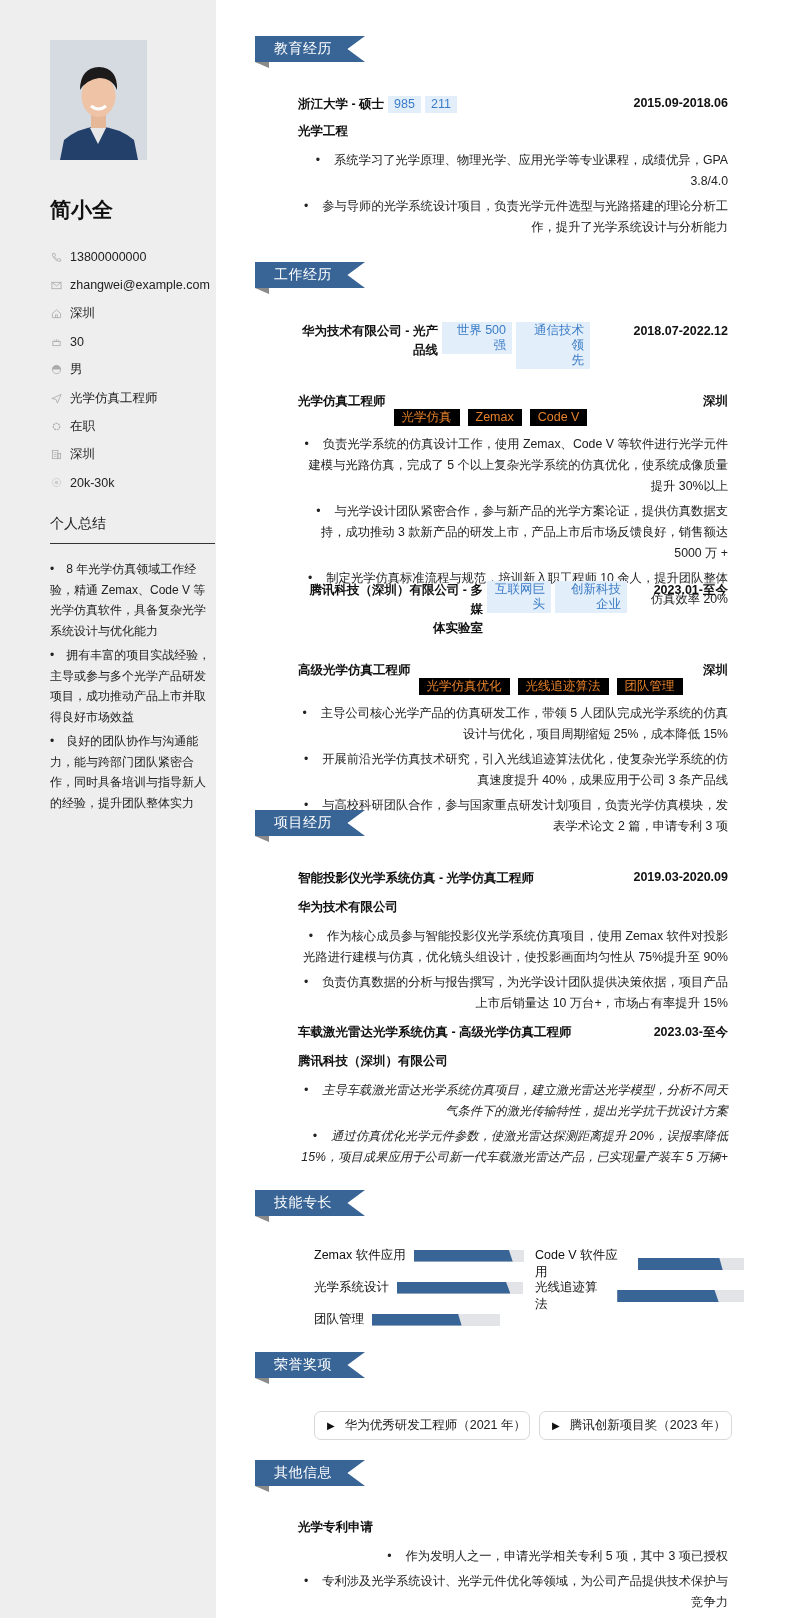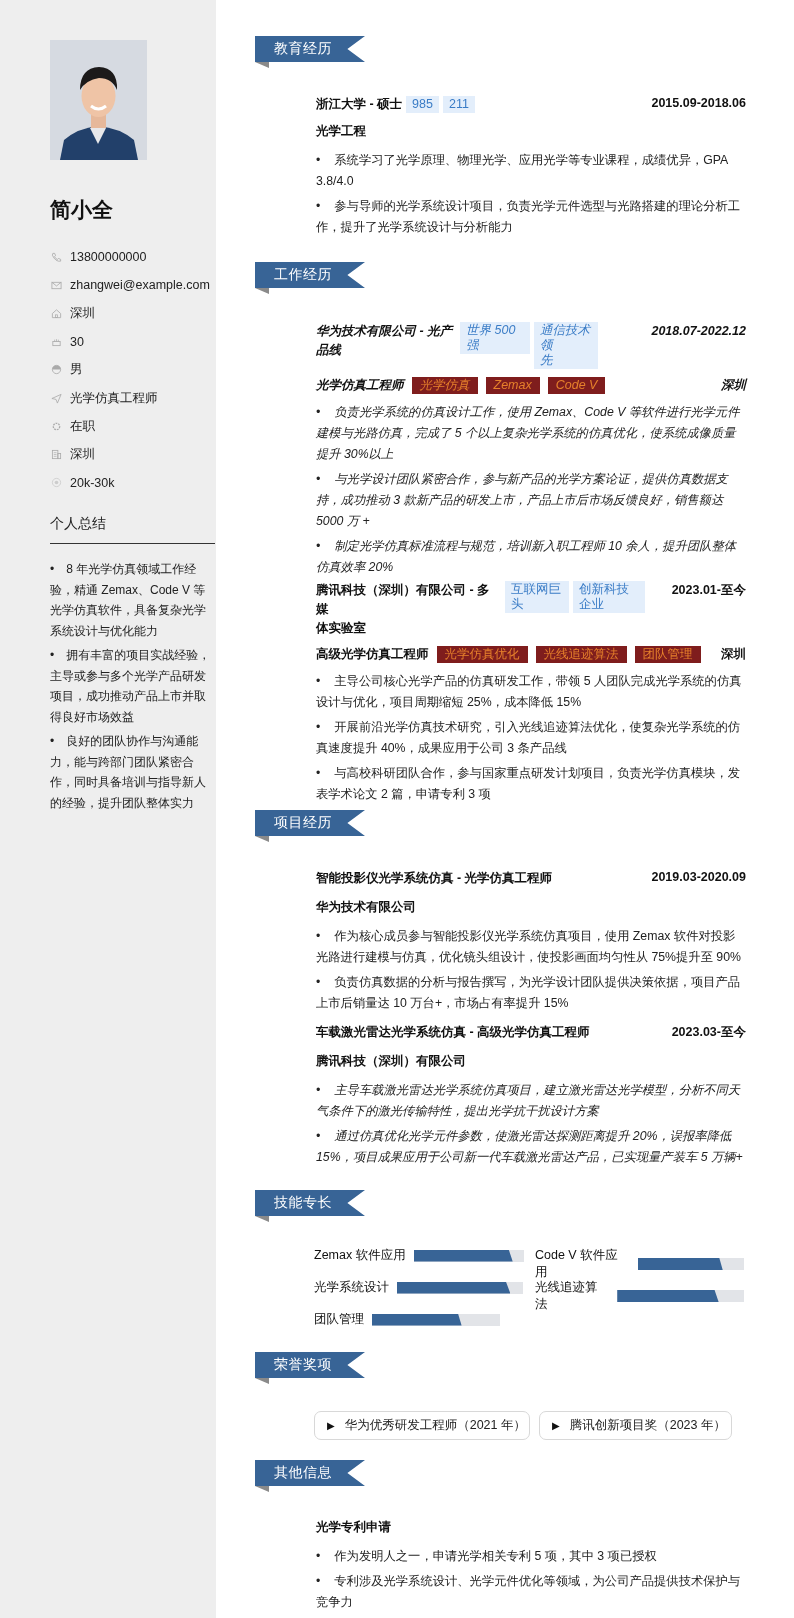--- a/index.html
+++ b/index.html
@@ -21,27 +21,27 @@
   .summary-list { position: absolute; left: 50px; top: 559px; width: 165px; list-style: none; }
   .summary-list li { font-size: 12px; line-height: 20.5px; color: #222; margin-bottom: 4px; }
   .summary-list li::before { content: "•"; margin-right: 12px; }
 
   .section-banner { position: absolute; left: 255px; height: 26px; width: 110px; }
   .section-banner .band { position: absolute; left: 0; top: 0; width: 110px; height: 26px; background: #386496;
     clip-path: polygon(0 0, 100% 0, 84% 50%, 100% 100%, 0 100%); }
   .section-banner .fold { position: absolute; left: 0; top: 26px; width: 0; height: 0; border-top: 6px solid #8a8a8a; border-left: 14px solid transparent; }
   .section-banner .label { position: absolute; left: 19px; top: 4px; font-size: 14px; color: #ffffff; letter-spacing: 0.5px; }
 
-  .main-block { position: absolute; left: 316px; width: 430px; }
+  .main-block { position: absolute; left: 298px; width: 430px; text-align: right; }
   .row-head { display: flex; justify-content: space-between; align-items: flex-start; font-size: 12.5px; font-weight: bold; color: #111; }
   .row-head .left { display: flex; align-items: flex-start; flex-wrap: nowrap; }
   .sub-head { font-size: 12.5px; font-weight: bold; color: #111; margin-top: 10px; display: flex; justify-content: space-between; align-items: center; }
   .sub-head .left { display: flex; align-items: center; }
   .tag-blue { display: inline-block; background: #e3eefb; color: #3a7cc6; font-weight: normal; font-size: 12.5px; padding: 0 6px; margin-left: 4px; line-height: 17px; }
-  .tag-orange { display: inline-block; background: #7f1d1d; color: #e6812b; font-weight: normal; font-size: 12.5px; padding: 0 8px; margin-left: 8px; line-height: 17px; }
+  .tag-orange { display: inline-block; background: #000000; color: #e6812b; font-weight: normal; font-size: 12.5px; padding: 0 8px; margin-left: 8px; line-height: 17px; margin-top: 32px; }
   .bullets { list-style: none; margin-top: 8px; }
   .bullets li { font-size: 12.3px; line-height: 21px; color: #222; margin-bottom: 4px; }
   .bullets li::before { content: "•"; margin-right: 14px; }
 
   .skills { position: absolute; left: 314px; top: 1243px; width: 430px; }
   .skill { position: absolute; display: flex; align-items: center; font-size: 12.5px; color: #111; }
   .skill .bar { height: 12px; background: #e2e4e8; margin-left: 8px; position: relative; overflow: hidden; }
   .skill .fill { position: absolute; left: 0; top: 0; height: 12px; background: #386496; clip-path: polygon(0 0, 96% 0, 100% 100%, 0 100%); }
 
   .award { position: absolute; height: 29px; border: 1px solid #d8d8d8; border-radius: 7px; display: flex; align-items: center; padding-left: 12px; font-size: 12.5px; color: #222; background: #fff; }
@@ -177,29 +177,29 @@
     <li>参与导师的光学系统设计项目，负责光学元件选型与光路搭建的理论分析工作，提升了光学系统设计与分析能力</li>
   </ul>
 </div>
 
 <div class="section-banner" style="top:262px;">
   <div class="band"></div>
     <div class="fold"></div>
   <span class="label">工作经历</span>
 </div>
 
-<div class="main-block" style="top:322px;font-style:italic;">
+<div class="main-block" style="top:322px;">
   <div class="row-head" style="line-height:19px;">
     <div class="left">
       <div style="width:140px;">
         <div>华为技术有限公司 - 光产</div>
         <div>品线</div>
       </div>
       <span class="tag-blue" style="width:70px;line-height:15px;padding:1px 6px;"><span>世界 500</span><br><span>强</span></span>
-      <span class="tag-blue" style="width:64px;line-height:15px;padding:1px 6px;"><span>通信技术领</span><br><span>先</span></span>
+      <span class="tag-blue" style="width:74px;line-height:15px;padding:1px 6px;"><span>通信技术领</span><br><span>先</span></span>
     </div>
     <span>2018.07-2022.12</span>
   </div>
   <div class="sub-head" style="margin-top:8px;">
     <div class="left">
       <span>光学仿真工程师</span>
       <span class="tag-orange">光学仿真</span>
       <span class="tag-orange">Zemax</span>
       <span class="tag-orange">Code V</span>
     </div>

